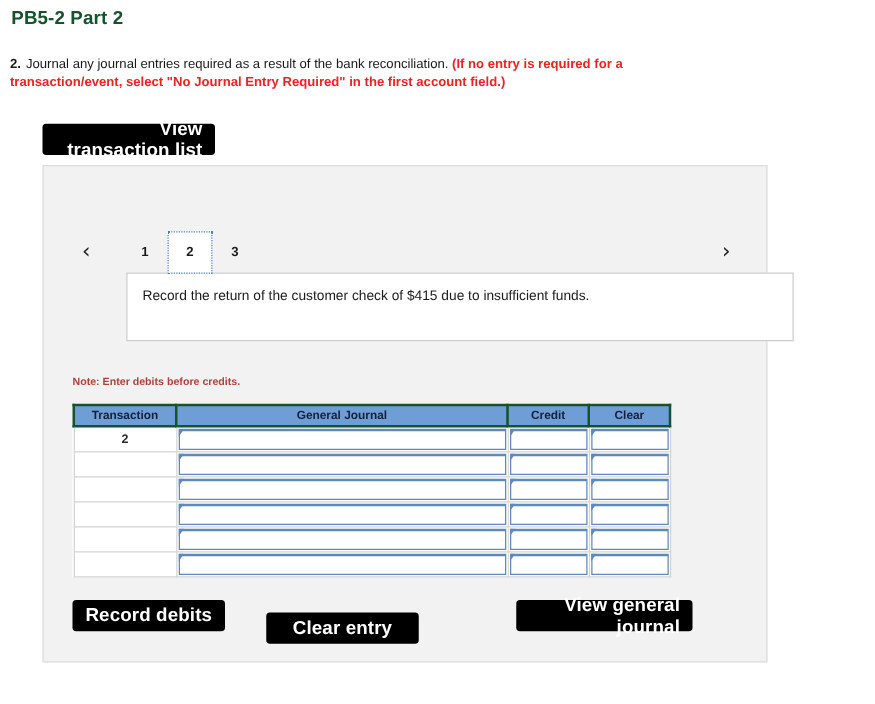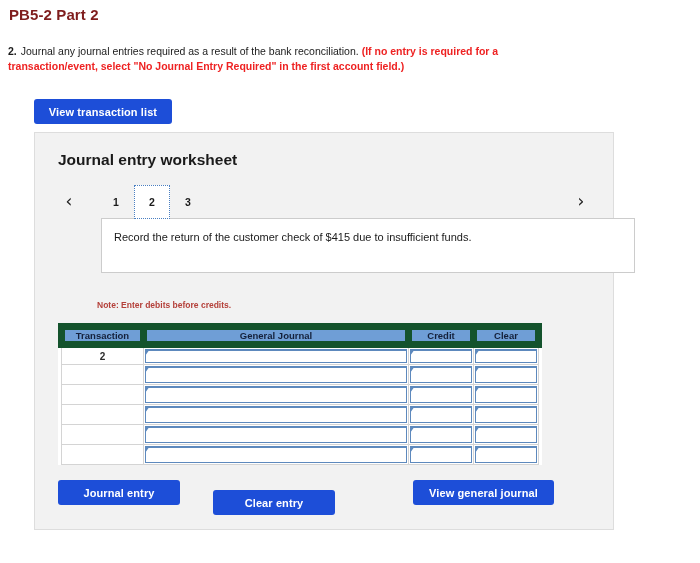--- a/index.html
+++ b/index.html
@@ -16,21 +16,21 @@
     overflow: hidden;
   }
 
   
   .page-title {
     position: absolute;
     left: 9px;
     top: 6px;
     font-size: 15px;
     font-weight: bold;
-    color: #7f1d1d;
+    color: #14532d;
     letter-spacing: 0.1px;
   }
 
   
   .question-block {
     position: absolute;
     left: 8px;
     top: 44px;
     width: 580px;
     font-size: 10.5px;
@@ -48,31 +48,32 @@
     color: #ee2222;
     font-weight: bold;
     text-align: right;
   }
 
   
   .btn {
     display: inline-flex;
     align-items: center;
     justify-content: center;
-    background: #1d4ed8;
+    background: #000000;
     color: #ffffff;
-    font-size: 11px;
+    font-size: 15px;
     font-weight: bold;
     border: none;
     border-radius: 3px;
     cursor: pointer;
     box-sizing: border-box;
     padding: 0 10px;
     font-family: "Liberation Sans", sans-serif;
     letter-spacing: 0.1px;
+    text-align: right;
   }
 
   .btn-view-transactions {
     position: absolute;
     left: 34px;
     top: 99px;
     width: 138px;
     height: 25px;
   }
 
@@ -176,40 +177,39 @@
   }
 
   
   .note-text {
     position: absolute;
     left: 23px;
     top: 167px;
     font-size: 8.5px;
     font-weight: bold;
     color: #b4403a;
-    margin-left: 39px;
   }
 
   
   .journal-table {
     position: absolute;
     left: 23px;
     top: 190px;
     width: 477px;
     border-collapse: collapse;
     table-layout: fixed;
     background: #ffffff;
   }
   .journal-table th {
     background: #6f9ed6;
     color: #14203a;
     font-size: 9.5px;
     font-weight: bold;
     height: 17px;
-    border: 7px solid #14532d;
+    border: 2px solid #14532d;
     text-align: center;
     padding: 0;
     box-sizing: border-box;
   }
   .journal-table td {
     border: 1px solid #d4d4d4;
     padding: 0;
     height: 20px;
     box-sizing: border-box;
     background: #ffffff;
@@ -281,21 +281,20 @@
 <div class="page-title">PB5-2 Part 2</div>
 
 <div class="question-block">
   <span class="question-number">2.</span><span class="question-text">Journal any journal entries required as a result of the bank reconciliation.</span> <span class="question-emph">(If no entry is required for a transaction/event, select "No Journal Entry Required" in the first account field.)</span>
 </div>
 
 <button class="btn btn-view-transactions">View transaction list</button>
 
 <div class="worksheet-panel">
 
-  <div class="worksheet-title">Journal entry worksheet</div>
 
   <div class="pager">
     <div class="pager-arrow prev">‹</div>
     <div class="pager-tabs">
       <div class="pager-tab">1</div>
       <div class="pager-tab active">2</div>
       <div class="pager-tab">3</div>
     </div>
     <div class="pager-arrow next">›</div>
   </div>
@@ -408,17 +407,17 @@
           <div class="corner-tab"></div>
         </td>
         <td class="cell-input">
           <div class="field"></div>
           <div class="corner-tab"></div>
         </td>
       </tr>
     </tbody>
   </table>
 
-  <button class="btn btn-record">Journal entry</button>
+  <button class="btn btn-record">Record debits</button>
   <button class="btn btn-clear">Clear entry</button>
   <button class="btn btn-view-journal">View general journal</button>
 
 </div>
 
 </body></html>

